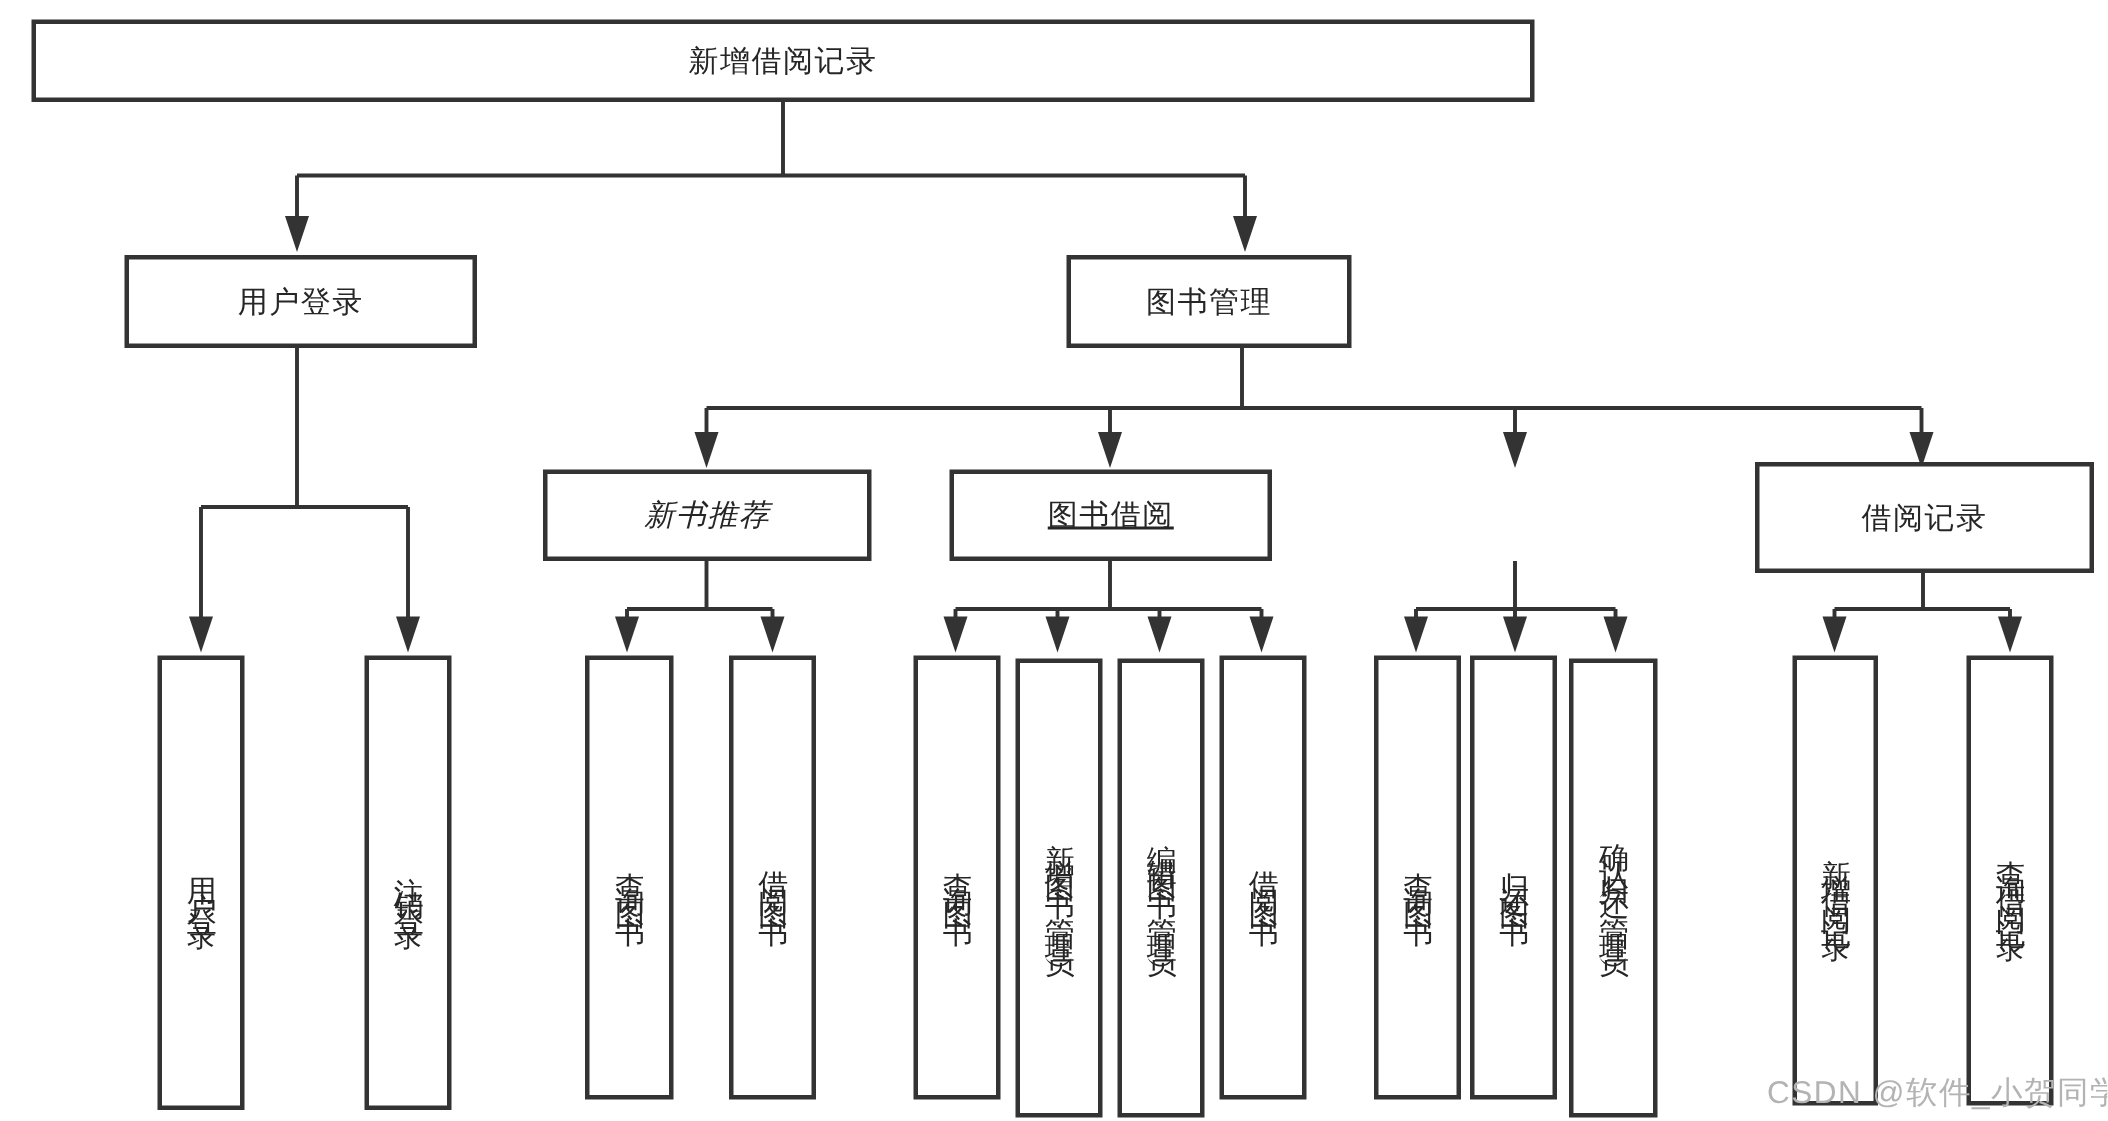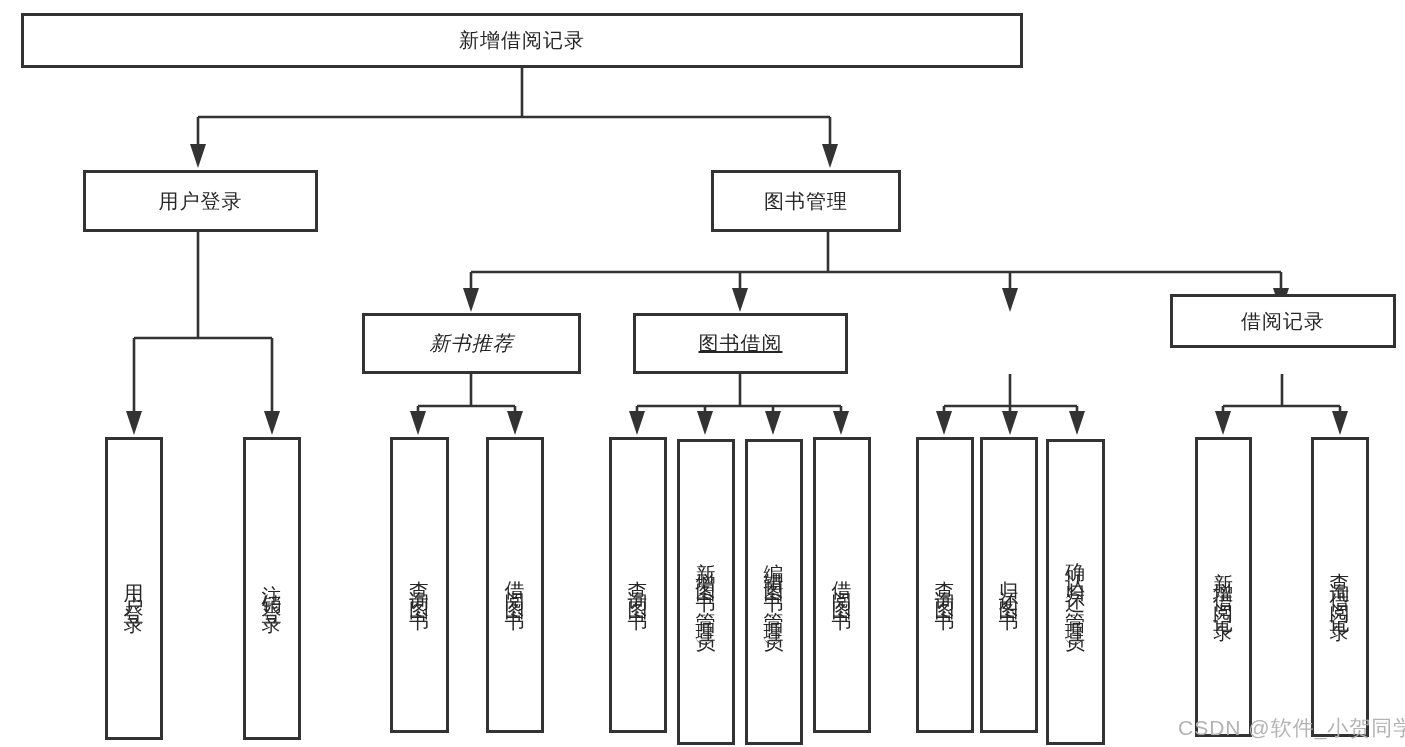--- a/index.html
+++ b/index.html
@@ -39,21 +39,21 @@
     letter-spacing: 10px;
     line-height: 1;
   }
   
   .b-root { left: 21px;  top: 13px;  width: 1002px; height: 55px; }
   .b-l2-0 { left: 83px;  top: 170px; width: 235px;  height: 62px; }
   .b-l2-1 { left: 711px; top: 170px; width: 190px;  height: 62px; }
   .b-l3-0 { left: 362px; top: 313px; width: 219px;  height: 61px; font-style: italic; }
   .b-l3-1 { left: 633px; top: 313px; width: 215px;  height: 61px; text-decoration: underline; }
   .b-l3-2 { left: 900px; top: 313px; width: 220px;  height: 61px; }
-  .b-l3-3 { left: 1170px; top: 294px; width: 226px; height: 54px; }
+  .b-l3-3 { left: 1170px; top: 308px; width: 226px; height: 74px; }
 
   .lf-00  { left: 105px;  top: 437px; width: 58px; height: 303px; }
   .lf-01  { left: 243px;  top: 437px; width: 58px; height: 303px; }
   .lf-100 { left: 390px;  top: 437px; width: 59px; height: 296px; }
   .lf-101 { left: 486px;  top: 437px; width: 58px; height: 296px; }
   .lf-110 { left: 609px;  top: 437px; width: 58px; height: 296px; }
   .lf-111 { left: 677px;  top: 439px; width: 58px; height: 306px; }
   .lf-112 { left: 745px;  top: 439px; width: 58px; height: 306px; }
   .lf-113 { left: 813px;  top: 437px; width: 58px; height: 296px; }
   .lf-120 { left: 916px;  top: 437px; width: 58px; height: 296px; }

